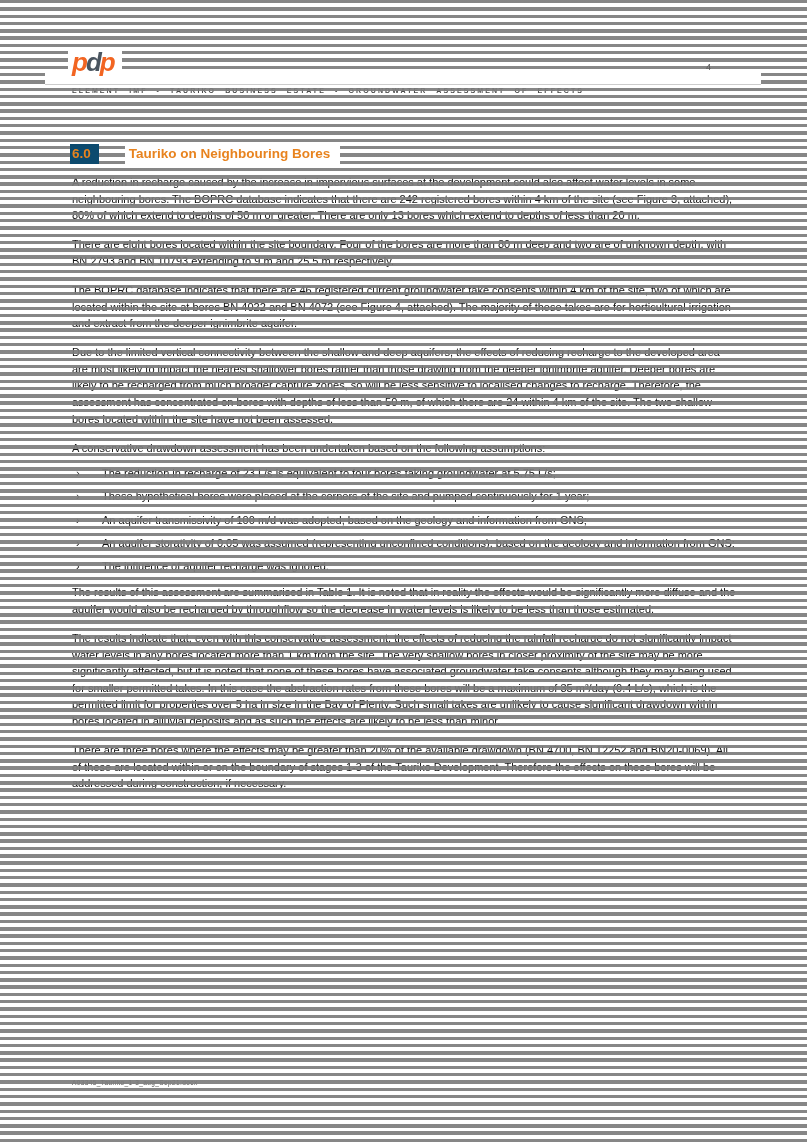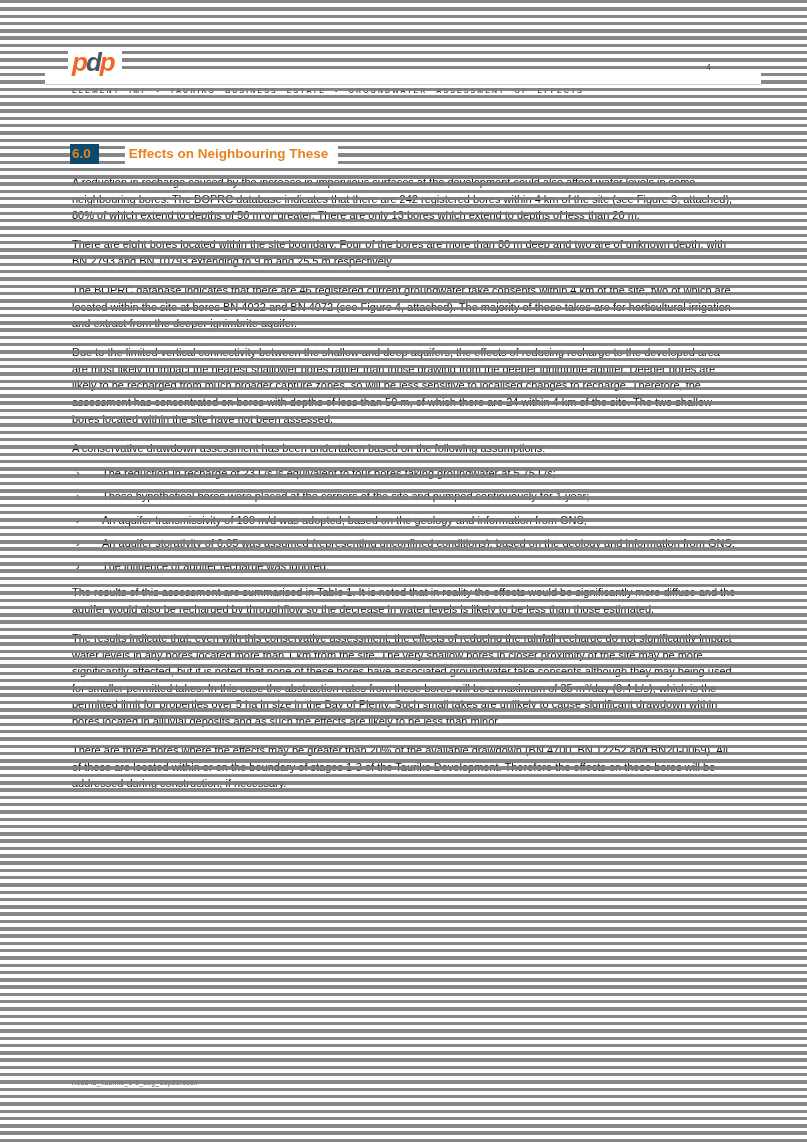--- a/index.html
+++ b/index.html
@@ -78,21 +78,21 @@
 
   <div class="logo">
     <span class="lp">p</span><span class="ld">d</span><span class="lp">p</span>
   </div>
 
   <div class="page-number">4</div>
 
   <div class="doc-title">ELEMENT IMF - TAURIKO BUSINESS ESTATE - GROUNDWATER ASSESSMENT OF EFFECTS</div>
 
   <div class="section-heading">
-    <span class="sec-num">6.0</span><span class="sec-title">Effects on Neighbouring These</span>
+    <span class="sec-num">6.0</span><span class="sec-title">Tauriko on Neighbouring Bores</span>
   </div>
 
   <div class="content">
     <p>A reduction in recharge caused by the increase in impervious surfaces at the development could also affect water levels in some neighbouring bores.  The BOPRC database indicates that there are 242 registered bores within 4 km of the site (see Figure 3, attached), 80% of which extend to depths of 50 m or greater.  There are only 13 bores which extend to depths of less than 20 m.</p>
     <p>There are eight bores located within the site boundary.  Four of the bores are more than 80 m deep and two are of unknown depth, with BN 2793 and BN 10793 extending to 9 m and 25.5 m respectively.</p>
     <p>The BOPRC database indicates that there are 46 registered current groundwater take consents within 4 km of the site, two of which are located within the site at bores BN 4022 and BN 4072 (see Figure 4, attached).  The majority of these takes are for horticultural irrigation and extract from the deeper ignimbrite aquifer.</p>
     <p>Due to the limited vertical connectivity between the shallow and deep aquifers, the effects of reducing recharge to the developed area are most likely to impact the nearest shallower bores rather than those drawing from the deeper ignimbrite aquifer.  Deeper bores are likely to be recharged from much broader capture zones, so will be less sensitive to localised changes to recharge.  Therefore, the assessment has concentrated on bores with depths of less than 50 m, of which there are 24 within 4 km of the site.  The two shallow bores located within the site have not been assessed.</p>
     <p class="intro">A conservative drawdown assessment has been undertaken based on the following assumptions:</p>
 
     <ul class="bullets">

